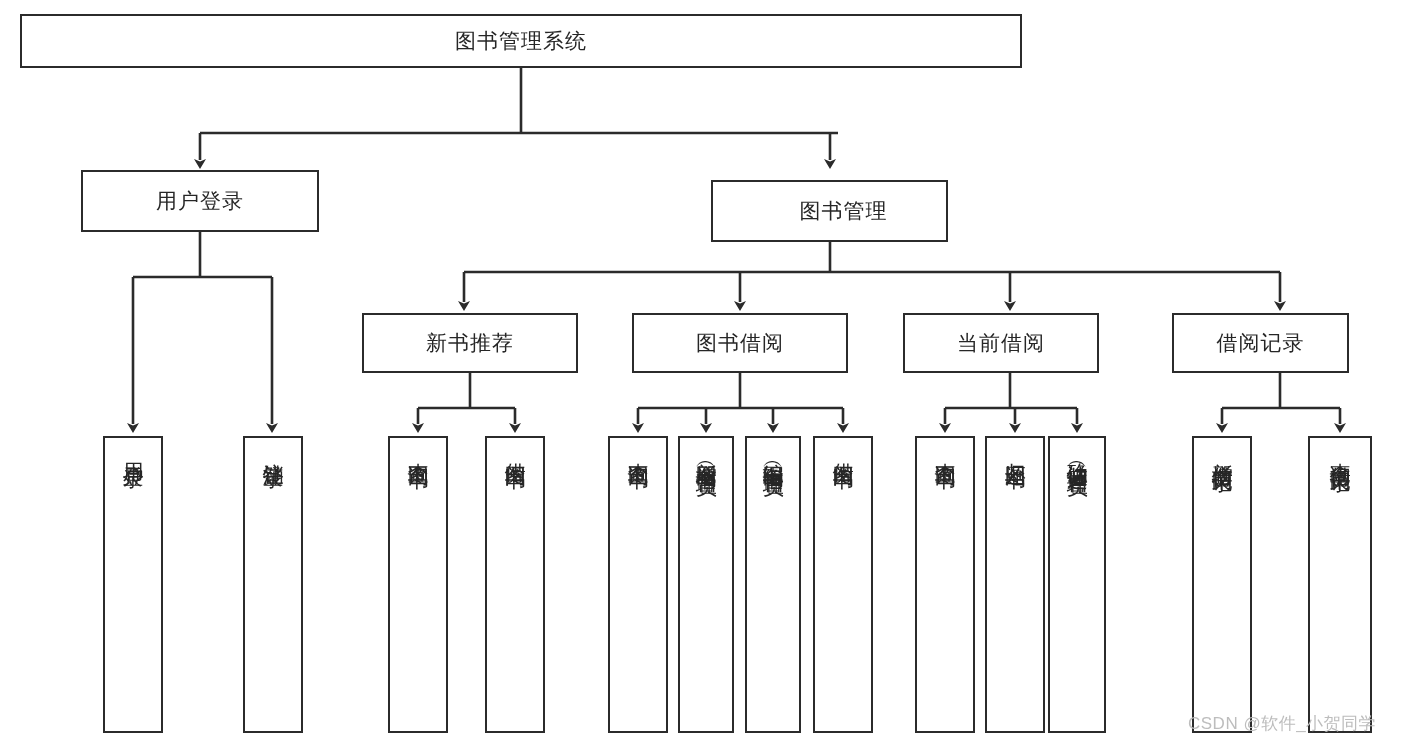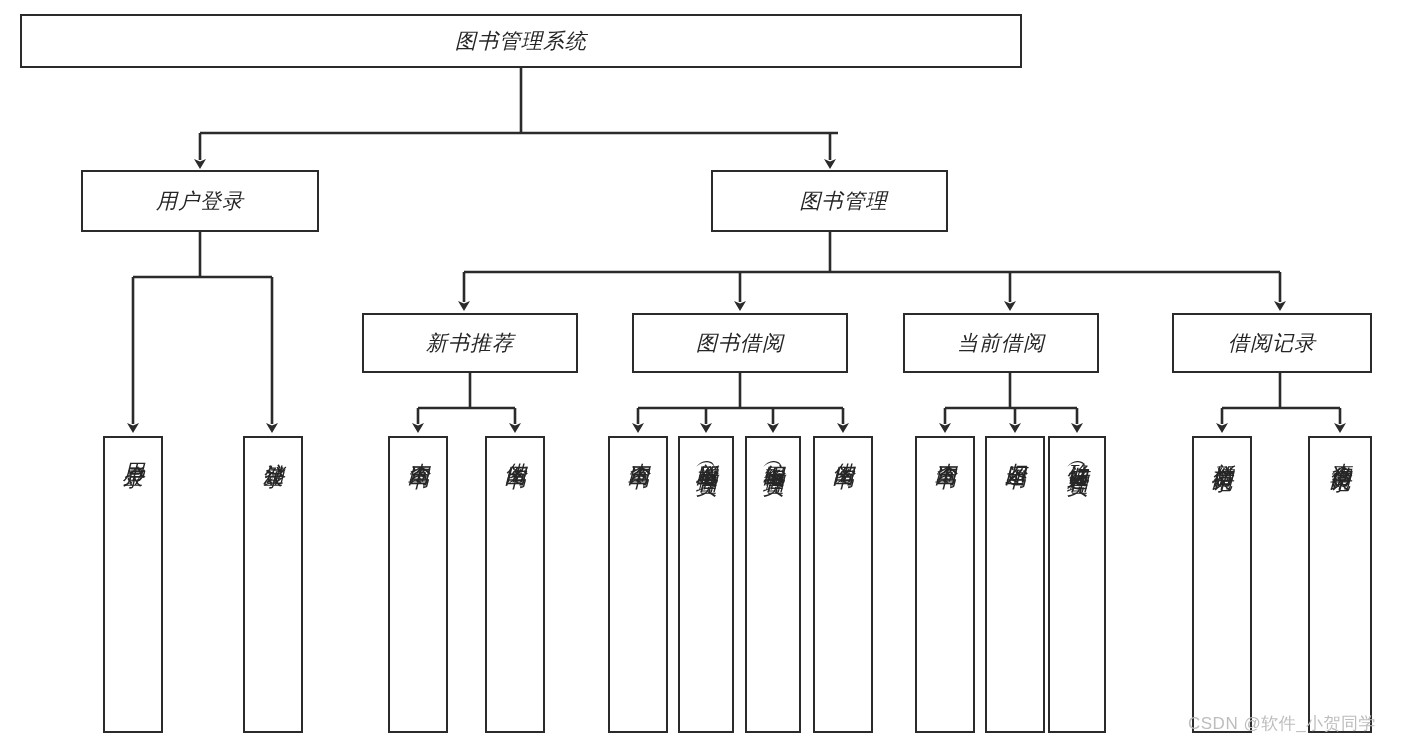--- a/index.html
+++ b/index.html
@@ -27,21 +27,20 @@
   .node {
     position: absolute;
     box-sizing: border-box;
     background: #ffffff;
     border: 2.5px solid #2b2b2b;
     display: flex;
     align-items: center;
     justify-content: center;
     color: #262626;
     z-index: 2;
-    font-style: italic;
   }
   .node.root,
   .node.mid {
     font-size: 21px;
     letter-spacing: 1px;
   }
   .node.leaf {
     font-size: 21px;
     align-items: flex-start;
     justify-content: center;
@@ -121,34 +120,34 @@
     </g>
   </svg>
 
   <div class="node root" style="left:20px; top:14px; width:1002px; height:54px;">
     <span>图书管理系统</span>
   </div>
 
   <div class="node mid" style="left:81px; top:170px; width:238px; height:62px;">
     <span>用户登录</span>
   </div>
-  <div class="node mid" style="left:711px; top:170px; width:237px; height:62px;padding-left:28px;">
+  <div class="node mid" style="left:711px; top:180px; width:237px; height:62px;padding-left:28px;">
     <span>图书管理</span>
   </div>
 
   <div class="node mid" style="left:362px; top:313px; width:216px; height:60px;">
     <span>新书推荐</span>
   </div>
   <div class="node mid" style="left:632px; top:313px; width:216px; height:60px;align-items:center;">
     <span>图书借阅</span>
   </div>
   <div class="node mid" style="left:903px; top:313px; width:196px; height:60px;">
     <span>当前借阅</span>
   </div>
-  <div class="node mid" style="left:1172px; top:313px; width:200px; height:60px;">
+  <div class="node mid" style="left:1172px; top:313px; width:177px; height:60px;">
     <span>借阅记录</span>
   </div>
 
   <div class="node leaf" style="left:103px; top:436px; width:60px; height:297px;">
     <span class="vtext">用户登录</span>
   </div>
   <div class="node leaf" style="left:243px; top:436px; width:60px; height:297px;">
     <span class="vtext">注销登录</span>
   </div>
   <div class="node leaf" style="left:388px; top:436px; width:60px; height:297px;">

